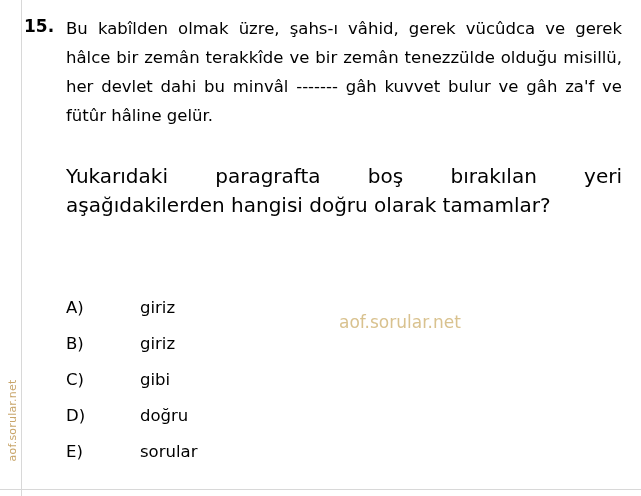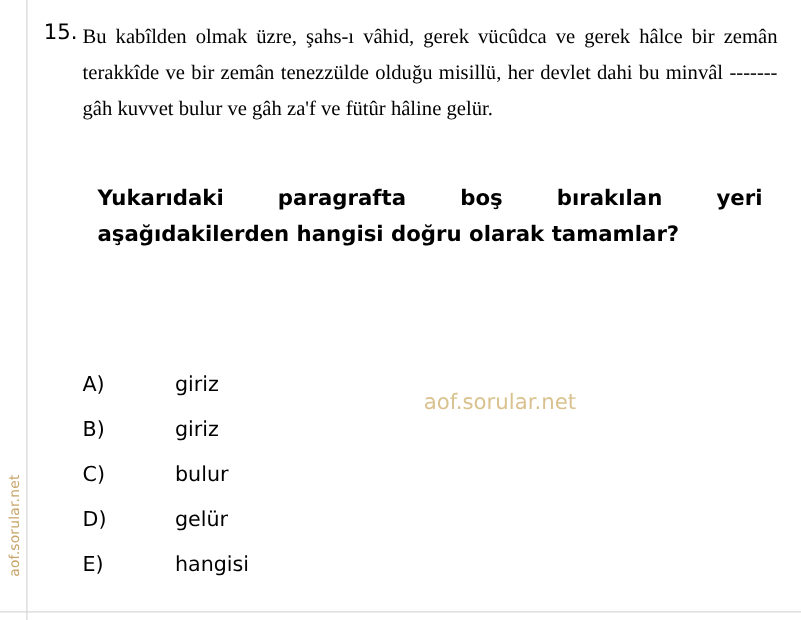--- a/index.html
+++ b/index.html
@@ -43,44 +43,43 @@
     letter-spacing: 0.2px;
     text-align: center;
     white-space: nowrap;
   }
   .qnum {
     position: absolute;
     left: 24px;
     top: 16px;
     width: 38px;
     font-size: 17px;
-    font-weight: normal;
-    text-align: right;
+    font-weight: bold;
+    text-align: left;
   }
   .body-col {
     position: absolute;
     left: 66px;
     top: 14px;
     width: 556px;
   }
   .para {
     font-size: 16.5px;
     line-height: 29px;
     text-align: justify;
     text-justify: inter-word;
     margin: 0;
-    font-family: Liberation Serif, serif;
   }
   .question {
-    font-size: 17px;
-    font-weight: bold;
+    font-size: 20px;
+    font-weight: normal;
     line-height: 29px;
     text-align: justify;
     text-justify: inter-word;
-    margin: 12px;
+    margin: 0;
     padding-top: 32px;
   }
   .options {
     position: absolute;
     left: 66px;
     top: 298px;
     width: 420px;
   }
   .option-row {
     display: flex;
@@ -133,29 +132,29 @@
     <div class="option-row">
       <span class="option-letter">A)</span>
       <span class="option-text">giriz</span>
     </div>
     <div class="option-row">
       <span class="option-letter">B)</span>
       <span class="option-text">giriz</span>
     </div>
     <div class="option-row">
       <span class="option-letter">C)</span>
-      <span class="option-text">bulur</span>
+      <span class="option-text">gibi</span>
     </div>
     <div class="option-row">
       <span class="option-letter">D)</span>
-      <span class="option-text">gelür</span>
+      <span class="option-text">doğru</span>
     </div>
     <div class="option-row">
       <span class="option-letter">E)</span>
-      <span class="option-text">hangisi</span>
+      <span class="option-text">sorular</span>
     </div>
   </div>
 
   <div class="center-watermark">aof.sorular.net</div>
 
   <div class="bottom-rule"></div>
 
 </div>
 
 </body></html>

